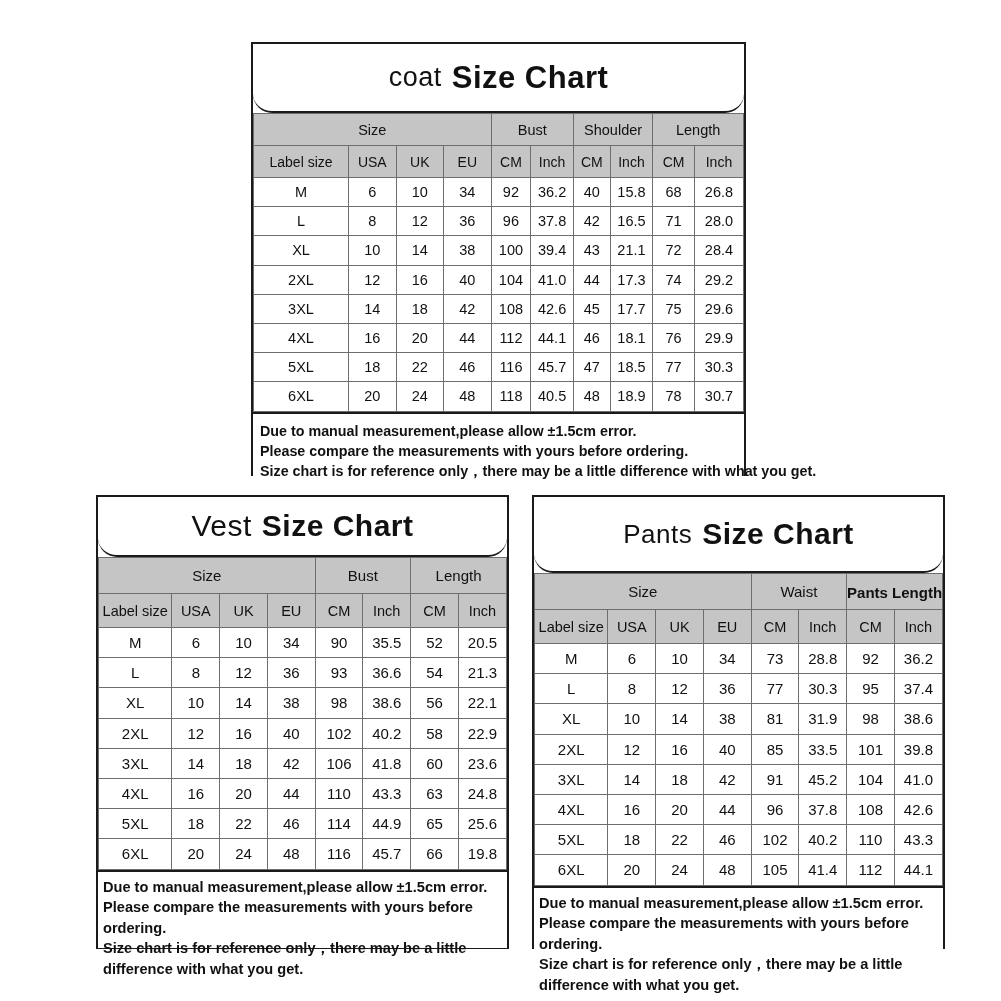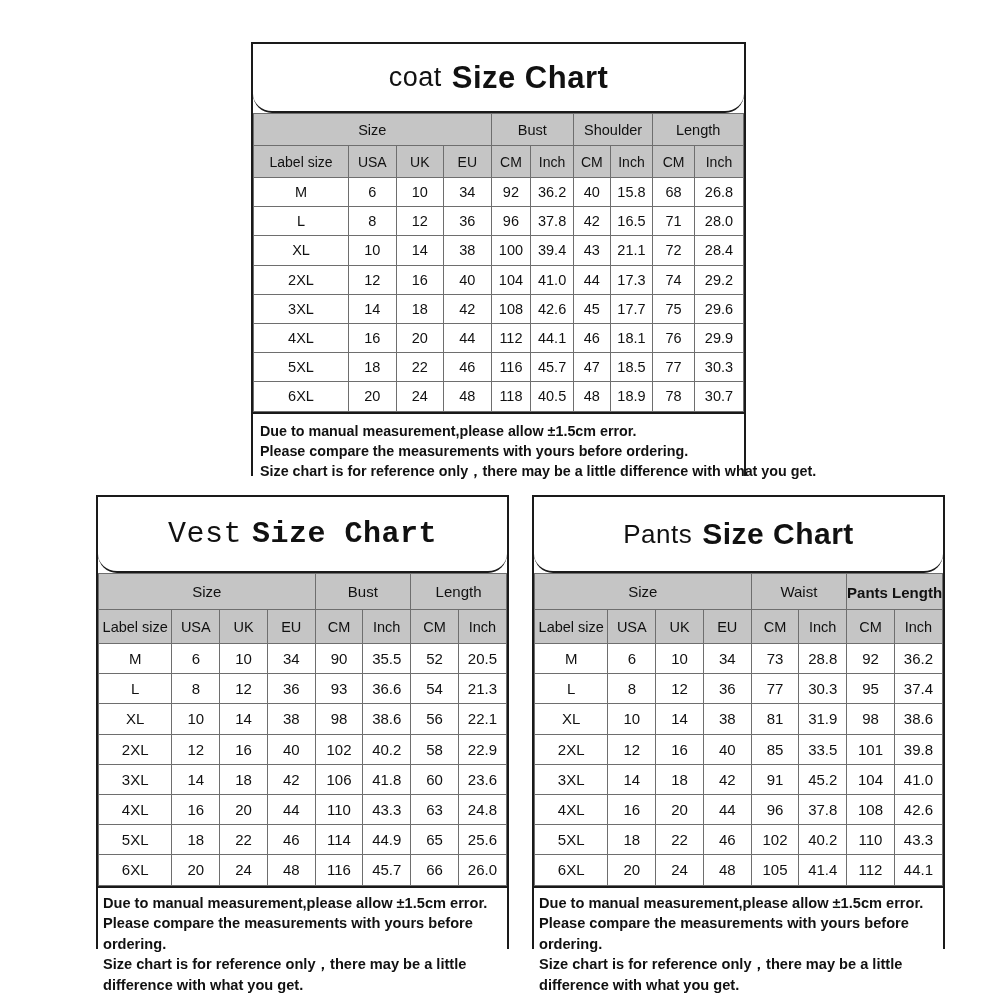--- a/index.html
+++ b/index.html
@@ -103,21 +103,21 @@
     line-height: 20px;
   }
 
   
   #vest-chart {
     left: 96px;
     top: 495px;
     width: 413px;
     height: 454px;
   }
-  #vest-chart .title-bar { height: 76px; font-family: Liberation Mono, monospace; }
+  #vest-chart .title-bar { height: 60px; }
   #vest-chart .title-garment { font-size: 30px; }
   #vest-chart .title-suffix { font-size: 30px; }
   #vest-chart table.size-table { font-size: 15px; }
   #vest-chart .grp-row th { height: 35px; font-size: 15px; }
   #vest-chart .sub-row th { height: 33px; font-size: 14.5px; }
   #vest-chart tbody td { height: 29.2px; font-size: 15px; }
   #vest-chart .footnote {
     height: 78px;
     padding: 5px 4px 0 5px;
     font-size: 14.6px;
@@ -410,21 +410,21 @@
         <td>25.6</td>
       </tr>
       <tr>
         <td>6XL</td>
         <td>20</td>
         <td>24</td>
         <td>48</td>
         <td>116</td>
         <td>45.7</td>
         <td>66</td>
-        <td>26.0</td>
+        <td>19.8</td>
       </tr>
     </tbody>
   </table>
   <div class="footnote wrap">
     <div>Due to manual measurement,please allow ±1.5cm error.</div>
     <div> Please compare the measurements with yours before ordering.</div>
     <div>Size chart is for reference only，there may be a little difference with what you get.</div>
   </div>
 </div>
 

